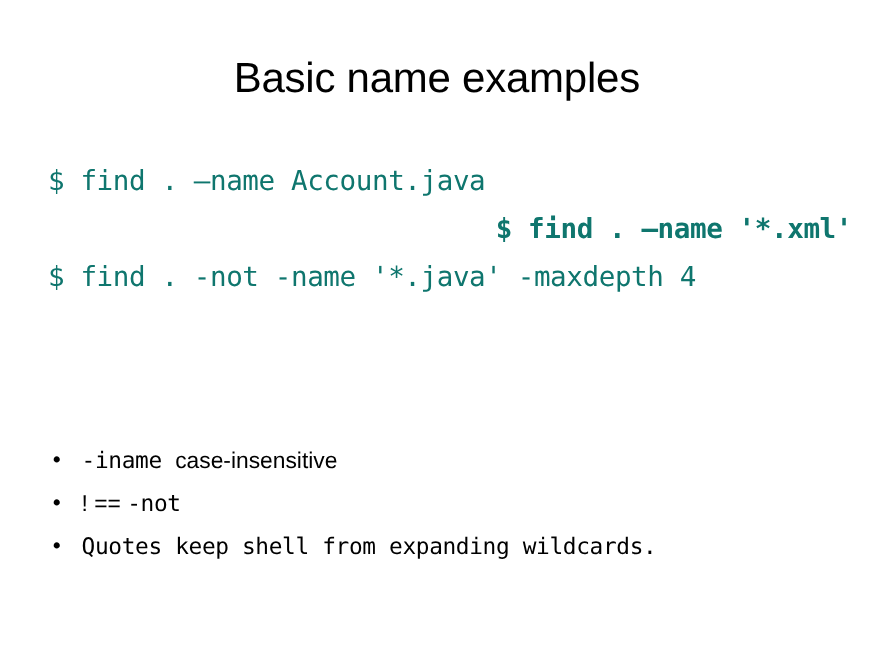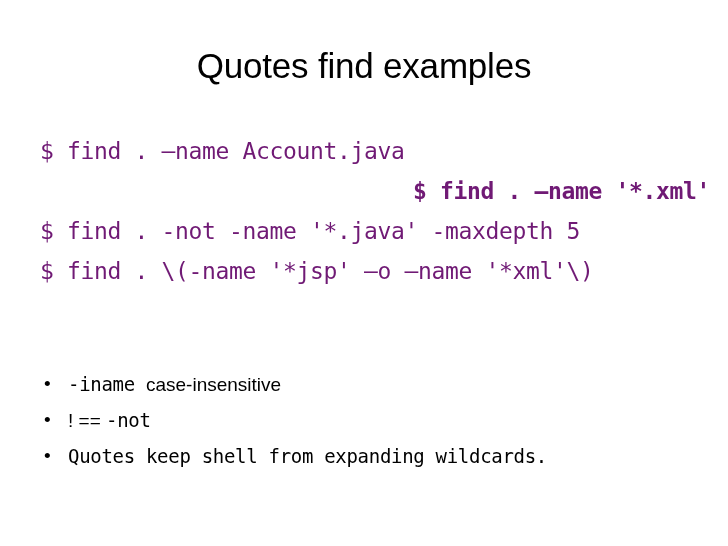--- a/index.html
+++ b/index.html
@@ -45,21 +45,21 @@
     left: 40px;
     top: 131px;
     width: 670px;
   }
   .code-line {
     font-family: "DejaVu Sans Mono", "Liberation Mono", monospace;
     font-size: 23px;
     line-height: 40px;
     height: 40px;
     font-weight: 400;
-    color: #701a75;
+    color: #0f766e;
     white-space: pre;
     letter-spacing: -0.35px;
   }
   .code-line.bold {
     font-weight: 700;
     text-align: right;
   }
 
   
   .bullet-list {
@@ -98,27 +98,26 @@
   .sans {
     font-family: "Liberation Sans", sans-serif;
     font-size: 19px;
   }
 </style>
 </head>
 <body>
 
 <div class="slide">
 
-  <div class="slide-title">Quotes find examples</div>
+  <div class="slide-title">Basic name examples</div>
 
   <div class="code-block">
     <div class="code-line">$ find . –name Account.java</div>
     <div class="code-line bold">$ find . –name '*.xml'</div>
-    <div class="code-line">$ find . -not -name '*.java' -maxdepth 5</div>
-    <div class="code-line">$ find . \(-name '*jsp' –o –name '*xml'\)</div>
+    <div class="code-line">$ find . -not -name '*.java' -maxdepth 4</div>
   </div>
 
   <ul class="bullet-list">
 
     <li class="bullet-item">
       <span class="bullet-marker">•</span>
       <span class="bullet-text"><span class="mono">-iname </span><span class="sans">case-insensitive</span></span>
     </li>
 
     <li class="bullet-item">

